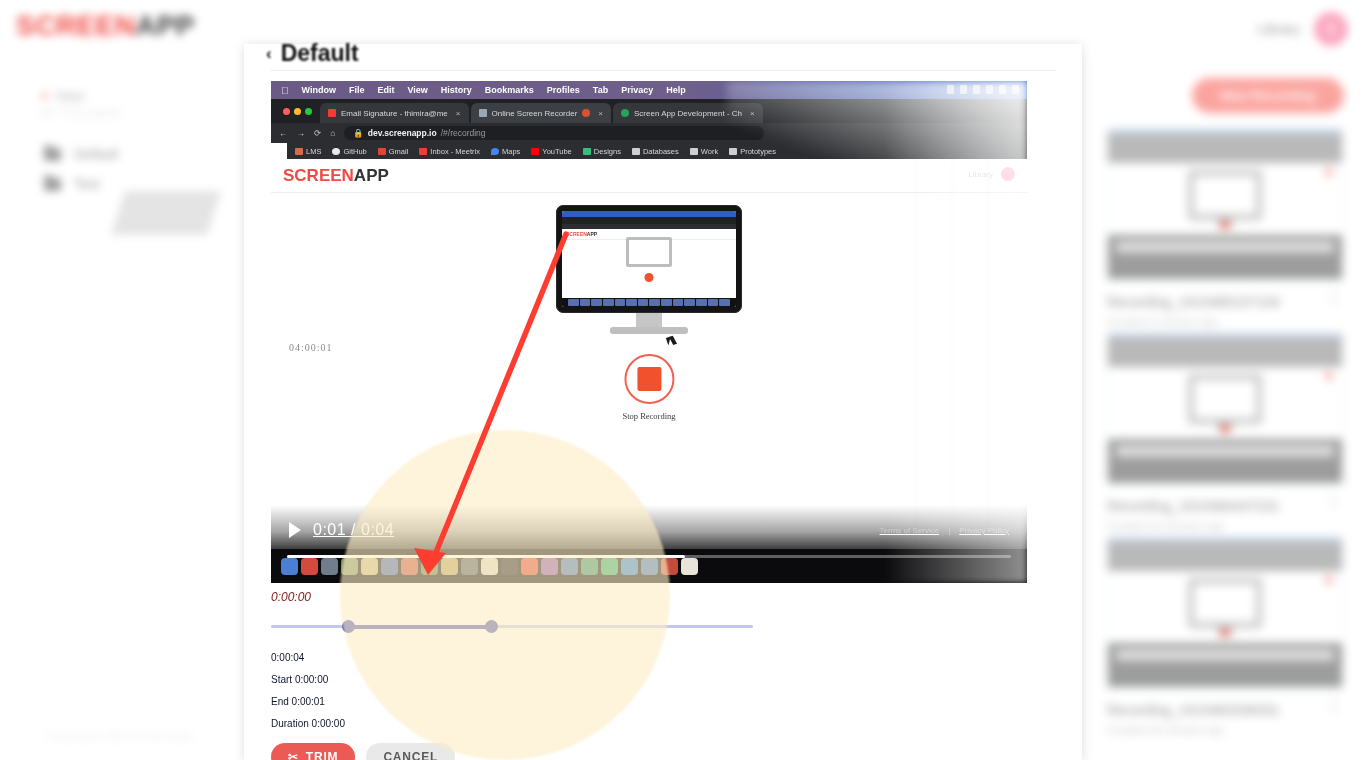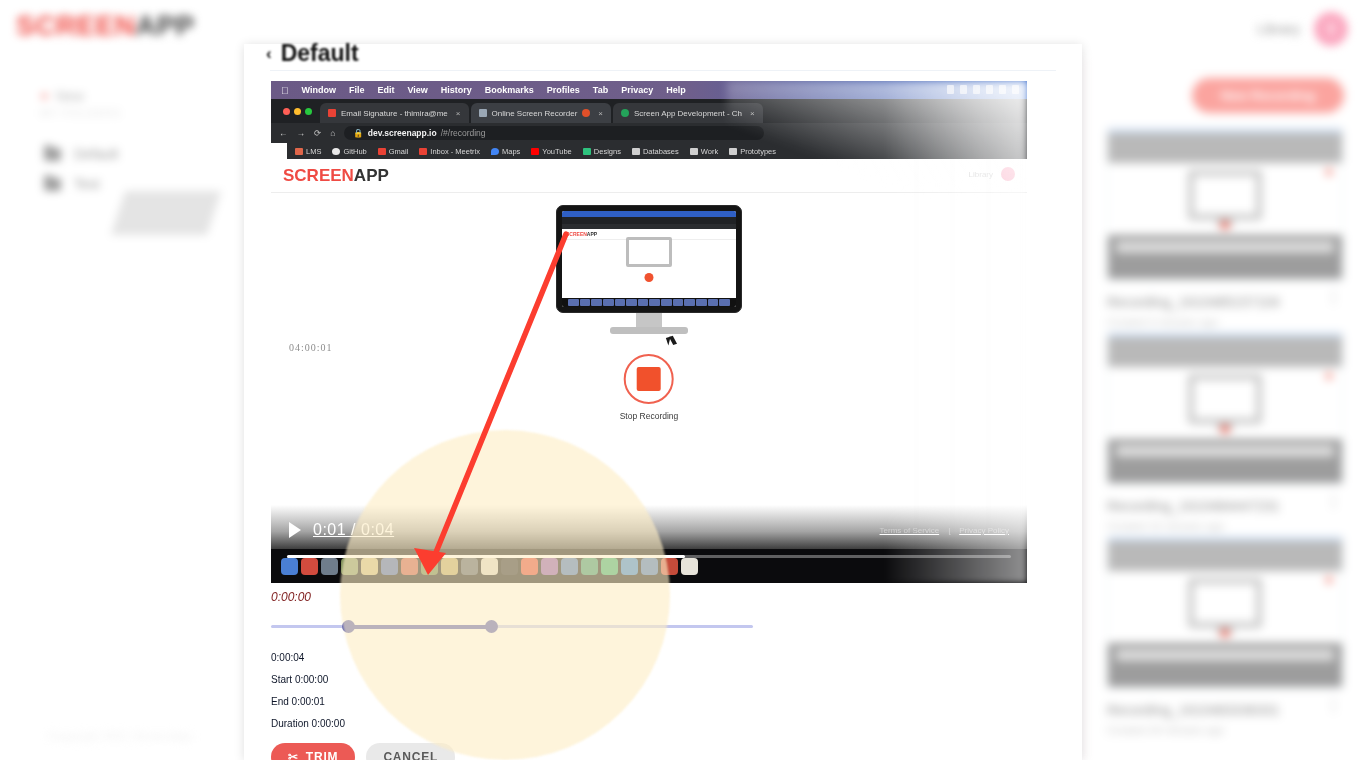--- a/index.html
+++ b/index.html
@@ -208,21 +208,21 @@
     border-left:5px solid #1a1a1a; border-bottom:8px solid transparent; border-top:0 solid transparent;
     transform: rotate(-18deg);}
   .cursor-arrow:after{content:"";position:absolute;left:-1px;top:0;width:4px;height:9px;background:#1a1a1a;transform:skewX(10deg);}
 
   .stopwrap{position:absolute; left:50%; transform:translateX(-50%); top:195px; text-align:center;}
   .stopcircle{
     width:50px;height:50px;border-radius:50%;border:2px solid #f0614f;
     display:flex;align-items:center;justify-content:center;margin:0 auto;
   }
   .stopsq{width:24px;height:24px;background:#f1512c;border-radius:2px;}
-  .stoplabel{margin-top:7px;font-size:8.5px;color:#3a3a3a;}
+  .stoplabel{margin-top:7px;font-size:8.5px;color:#3a3a3a;font-family:Liberation Serif, serif;}
 
   .inner-foot{
     position:absolute; left:0; right:0; bottom:0; height:24px;
     display:flex;align-items:center;justify-content:space-between;padding:0 18px;
     font-size:8px;color:#b9b9b9;
   }
   .inner-foot .links{display:flex;gap:10px;align-items:center;}
   .inner-foot .sep{color:#d8d8d8;}
 
   

